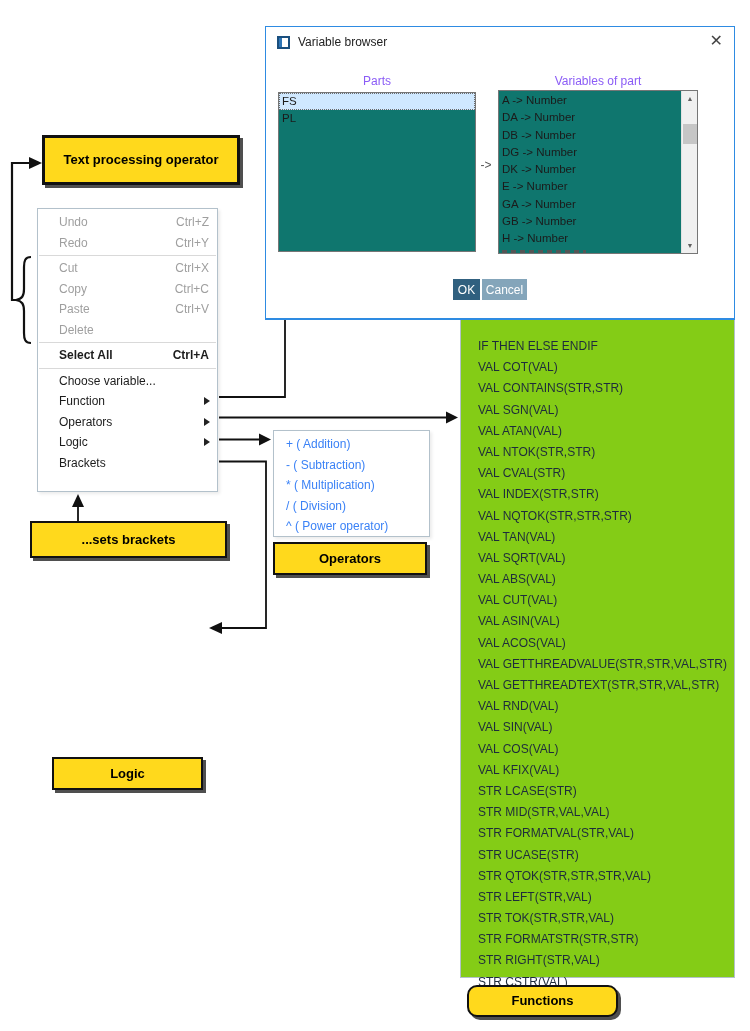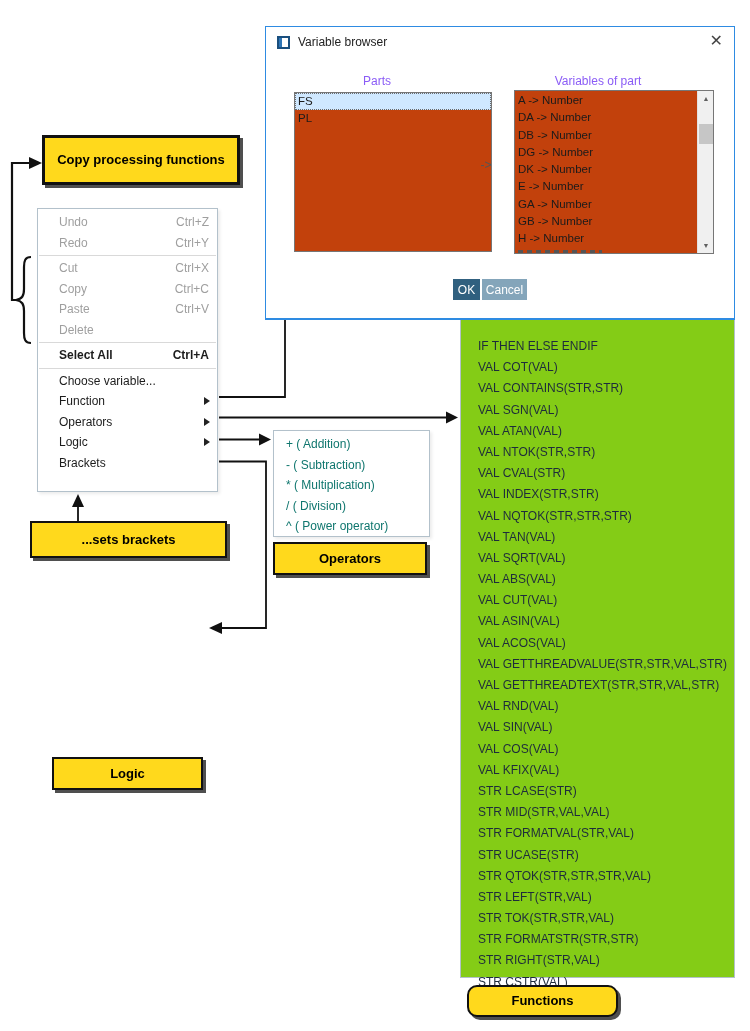--- a/index.html
+++ b/index.html
@@ -17,21 +17,21 @@
   
   .dialog{position:absolute;left:265px;top:26px;width:470px;height:294px;background:#fff;
     border:1px solid #2e8be2;border-bottom-width:2px;z-index:4;}
   .titlebar{position:relative;height:30px;display:flex;align-items:center;padding-left:11px;}
   .win-icon{width:13px;height:13px;border:2px solid #1a4f7e;background:linear-gradient(90deg,#2e75b6 0 3px,#fff 3px);margin-right:8px;display:inline-block;}
   .dlg-title{font-size:12px;color:#222;}
   .dlg-close{position:absolute;right:11px;top:4px;font-size:16px;color:#444;cursor:default;line-height:20px;}
   .col-label{position:absolute;top:47px;font-size:12px;color:#8b5cf6;text-align:center;}
   .parts-label{left:12px;width:198px;}
   .vars-label{left:232px;width:200px;}
-  .listbox{position:absolute;background:#c2410c;border:1px solid #767676;font-size:11.5px;overflow:hidden;margin-left:16px;}
+  .listbox{position:absolute;background:#0f766e;border:1px solid #767676;font-size:11.5px;overflow:hidden;}
   .parts-list{left:12px;top:65px;width:198px;height:160px;}
   .vars-list{left:232px;top:63px;width:200px;height:164px;}
   .lrow{height:17.3px;line-height:17.3px;padding-left:3px;white-space:nowrap;}
   .parts-list .lrow{height:17px;line-height:17px;}
   .parts-list .lrow.selected{background:#cfe8ff;outline:1px dotted #6a6a6a;outline-offset:-1px;}
   .vars-items{position:absolute;left:0;top:1px;right:17px;bottom:0;}
   .clipped-row{height:5px;margin:2px 0 0 3px;width:84px;
     background:repeating-linear-gradient(90deg,#555 0 5px,transparent 5px 9px);}
   .map-arrow{position:absolute;left:208px;top:131px;width:24px;text-align:center;font-size:12px;color:#555;}
   .vscroll{position:absolute;top:0;right:0;bottom:0;width:16px;background:#f0f0f0;border-left:1px solid #e2e2e2;}
@@ -49,21 +49,21 @@
     border:1px solid #b3c1cb;z-index:3;padding-top:3px;box-shadow:2px 2px 3px rgba(0,0,0,.08);}
   .mi{position:relative;height:20.5px;display:flex;align-items:center;padding:0 8px 0 21px;font-size:12px;color:#1c1c1c;}
   .mi .sc{margin-left:auto;}
   .mi.dis{color:#9f9f9f;}
   .mi.bold{font-weight:bold;}
   .menu-sep{border-top:1px solid #d9d9d9;margin:2px 1px;height:0;}
   .subarrow{position:absolute;right:7px;top:50%;margin-top:-4px;width:0;height:0;
     border-left:6px solid #222;border-top:4px solid transparent;border-bottom:4px solid transparent;}
 
   
-  .subbox{position:absolute;background:#fff;border:1px solid #b3c1cb;z-index:3;font-size:12px;color:#0f766e;
+  .subbox{position:absolute;background:#fff;border:1px solid #b3c1cb;z-index:3;font-size:12px;color:#3b82f6;
     box-shadow:2px 2px 3px rgba(0,0,0,.08);}
   .subbox .srow{height:20.5px;line-height:20.5px;padding-left:12px;white-space:nowrap;}
   .operators-box{left:273px;top:430px;width:157px;height:107px;padding-top:3px;}
   .logic-box{left:50px;top:580px;width:156px;height:170px;padding-top:5px;}
   .logic-box .srow{height:20px;line-height:20px;}
   .ylabel.ops{left:273px;top:542px;width:154px;height:33px;}
   .ylabel.logic{left:52px;top:757px;width:151px;height:33px;}
   .ylabel.brk{left:30px;top:521px;width:197px;height:37px;}
   .ylabel.fns{left:467px;top:985px;width:151px;height:32px;border-radius:10px;}
 
@@ -133,21 +133,21 @@
         <div class="sb-btn sb-down">▼</div>
       </div>
     </div>
 
     <div class="btnrow">
       <button class="btn ok">OK</button>
       <button class="btn cancel">Cancel</button>
     </div>
   </div>
 
-  <div class="ylabel tp">Copy processing functions</div>
+  <div class="ylabel tp">Text processing operator</div>
   <div class="ylabel brk">...sets brackets</div>
   <div class="ylabel ops">Operators</div>
   <div class="ylabel logic">Logic</div>
   <div class="ylabel fns">Functions</div>
 
   <div class="menu" id="context-menu-items">
       <div class="mi dis">
         <span class="ml">Undo</span>
         <span class="sc">Ctrl+Z</span>
       </div>

